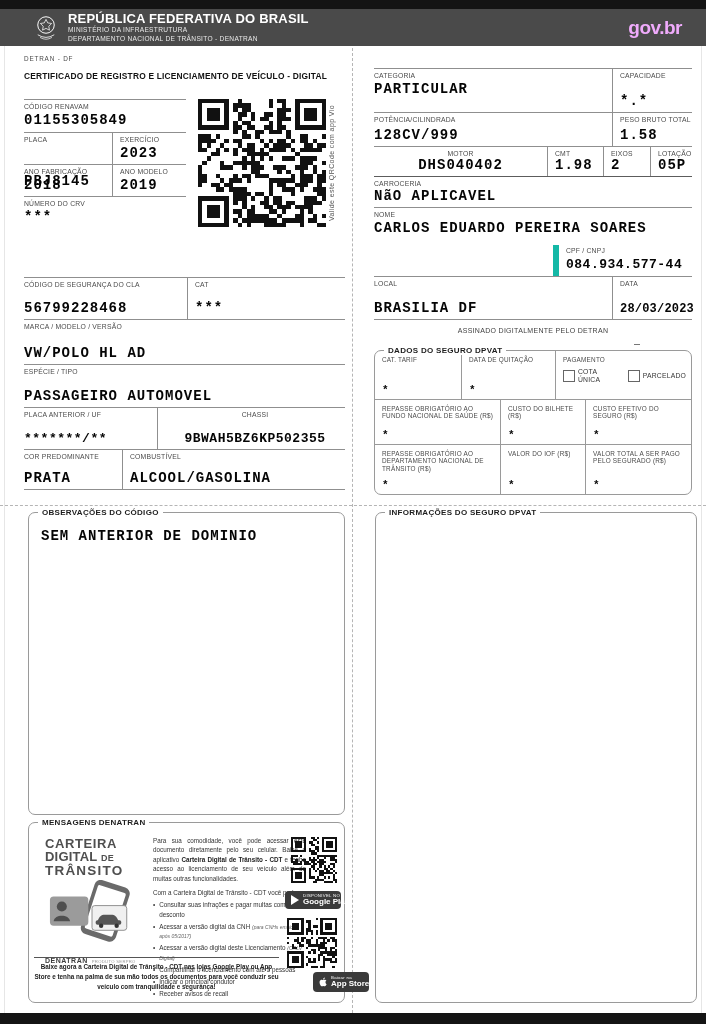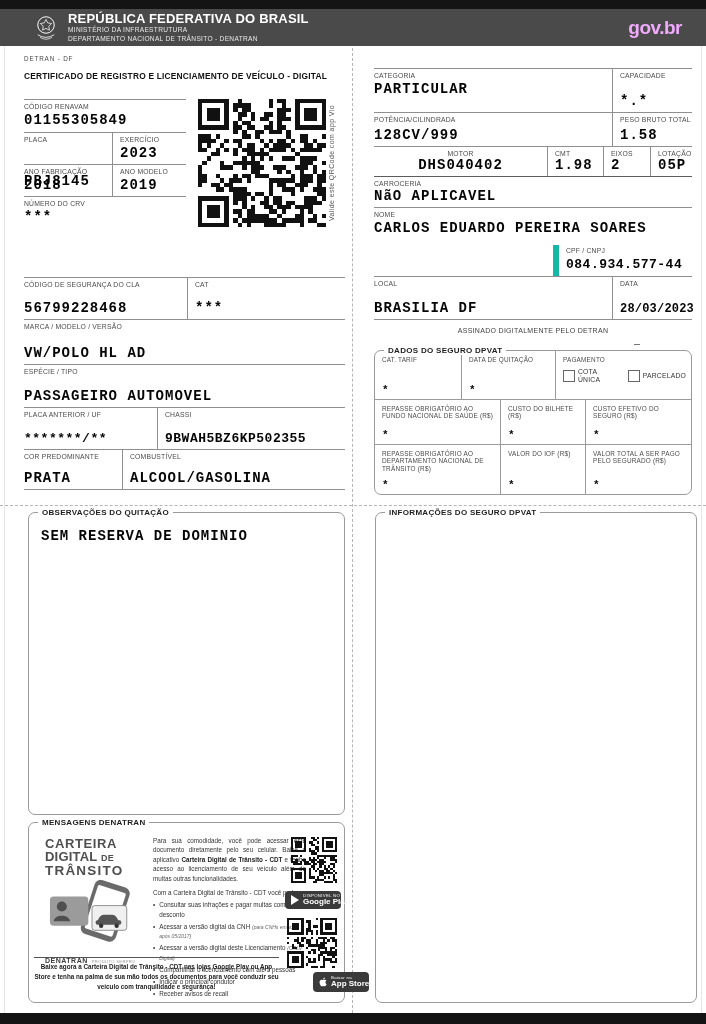--- a/index.html
+++ b/index.html
@@ -505,21 +505,21 @@
         <span class="lbl">ESPÉCIE / TIPO</span>
       <span class="val big">PASSAGEIRO AUTOMOVEL</span>
       </div>
   </div>
   <div class="row bb" style="left:24px;top:408px;width:321px;height:42px;">
     <div class="cells">
       <div class="cell vb" style="width:133px;">
         <span class="lbl">PLACA ANTERIOR / UF</span>
         <span class="val">*******/**</span>
         </div>
-      <div class="cell sep vb" style="flex:1;">
+      <div class="cell sep vb" style="flex:1;align-items:center;">
         <span class="lbl">CHASSI</span>
         <span class="val">9BWAH5BZ6KP502355</span>
         </div>
     </div>
   </div>
   <div class="row bb" style="left:24px;top:450px;width:321px;height:40px;">
     <div class="cells">
       <div class="cell vb" style="width:98px;">
         <span class="lbl">COR PREDOMINANTE</span>
         <span class="val big">PRATA</span>
@@ -655,22 +655,22 @@
         <span class="val">*</span>
         </div>
       <div class="dc" style="flex:1;">
         <span class="lbl">VALOR TOTAL A SER PAGO PELO SEGURADO (R$)</span>
         <span class="val">*</span>
         </div>
     </div>
   </div>
 
   <div class="fs" style="left:28px;top:512px;width:317px;height:303px;">
-    <span class="legend">OBSERVAÇÕES DO QUITAÇÃO</span>
-    <div class="val big" style="margin:16px 0 0 12px;">SEM RESERVA DE DOMINIO</div>
+    <span class="legend">OBSERVAÇÕES DO CÓDIGO</span>
+    <div class="val big" style="margin:16px 0 0 12px;">SEM ANTERIOR DE DOMINIO</div>
   </div>
 
   <div class="fs" style="left:375px;top:512px;width:322px;height:491px;">
     <span class="legend">INFORMAÇÕES DO SEGURO DPVAT</span>
   </div>
 
   <div class="fs" style="left:28px;top:822px;width:317px;height:181px;">
     <span class="legend">MENSAGENS DENATRAN</span>
 
     <div class="abs" id="cdt-logo" style="left:16px;top:14px;width:100px;">

